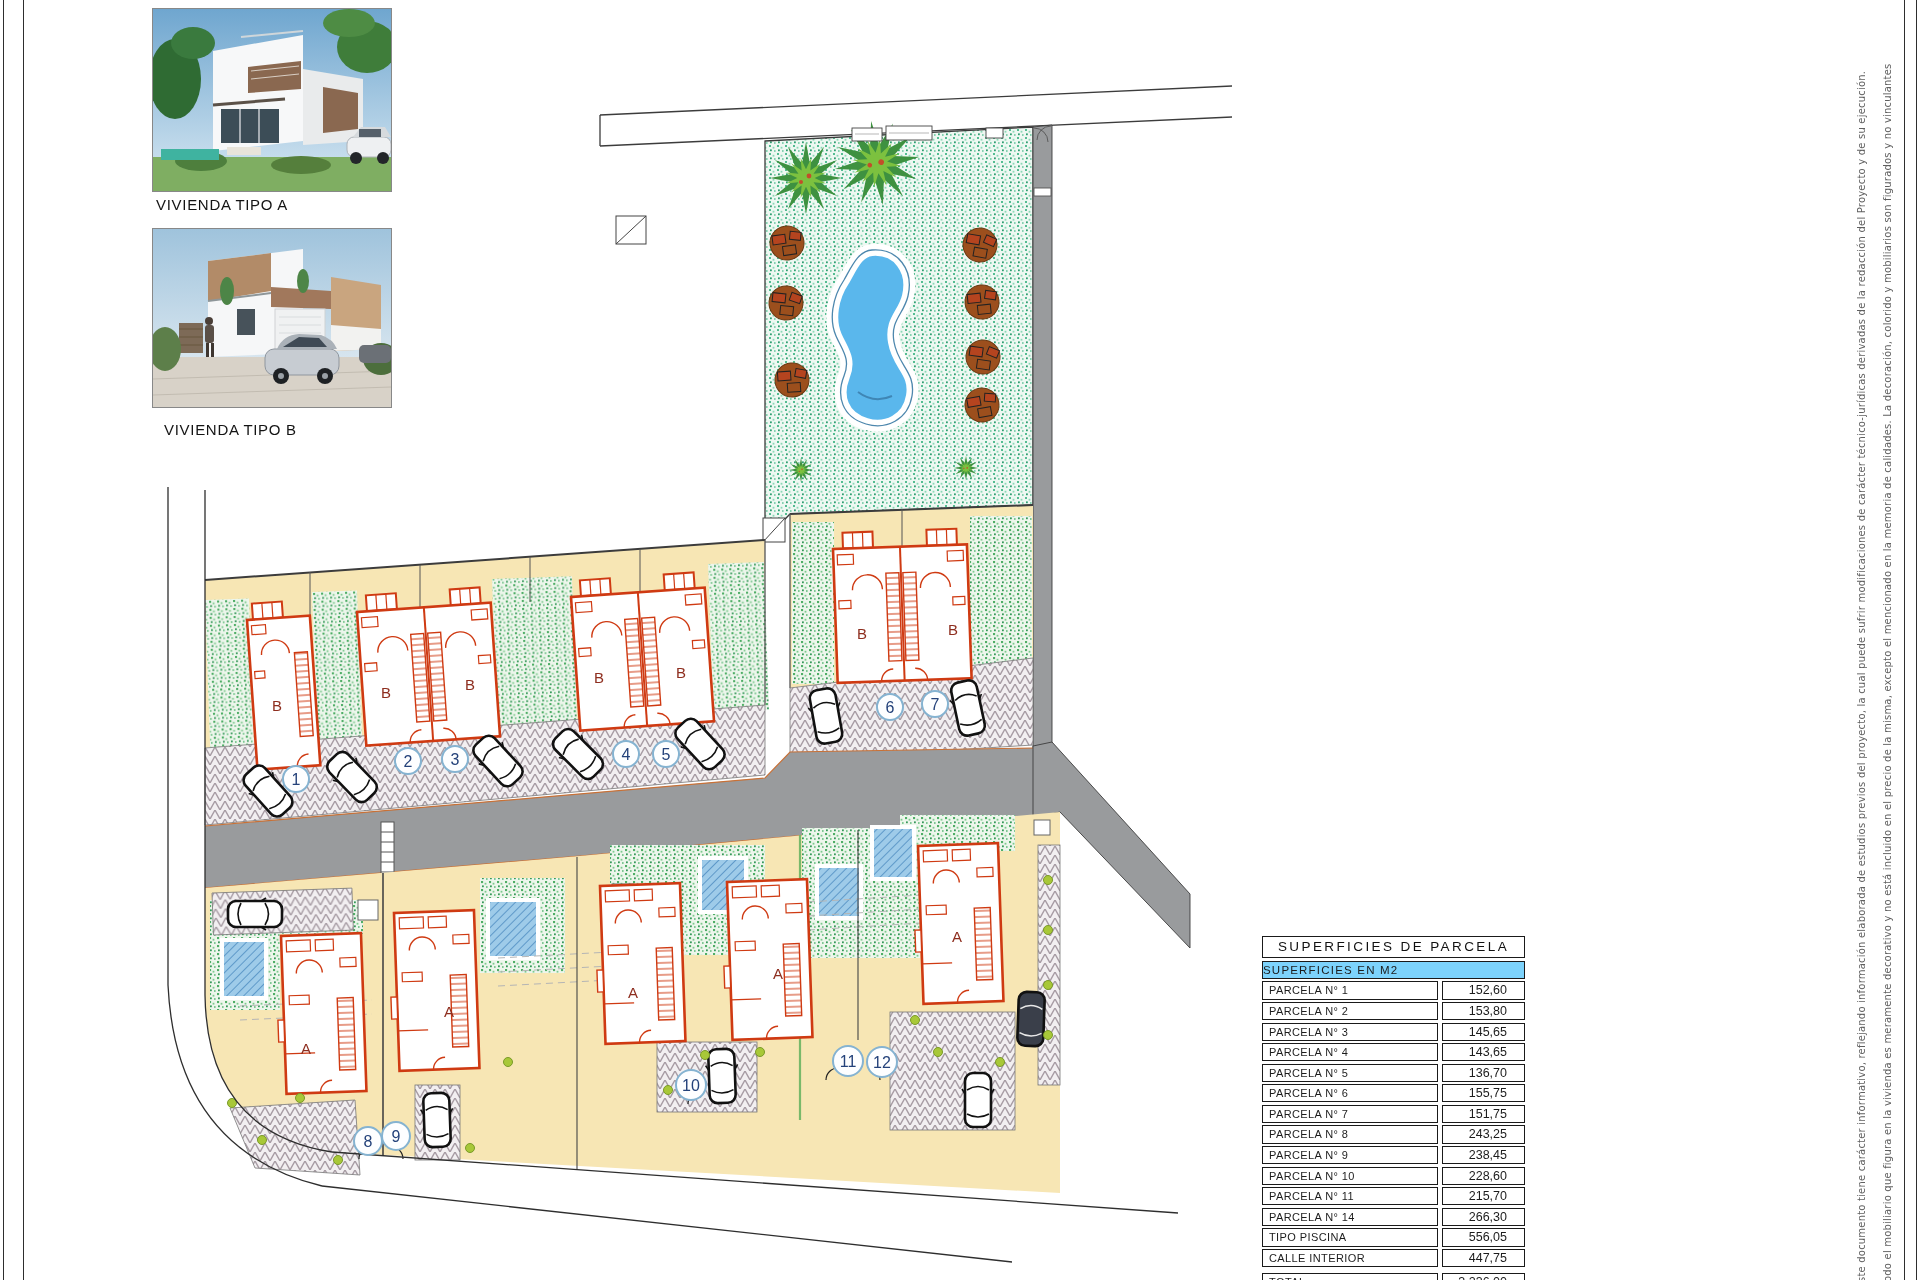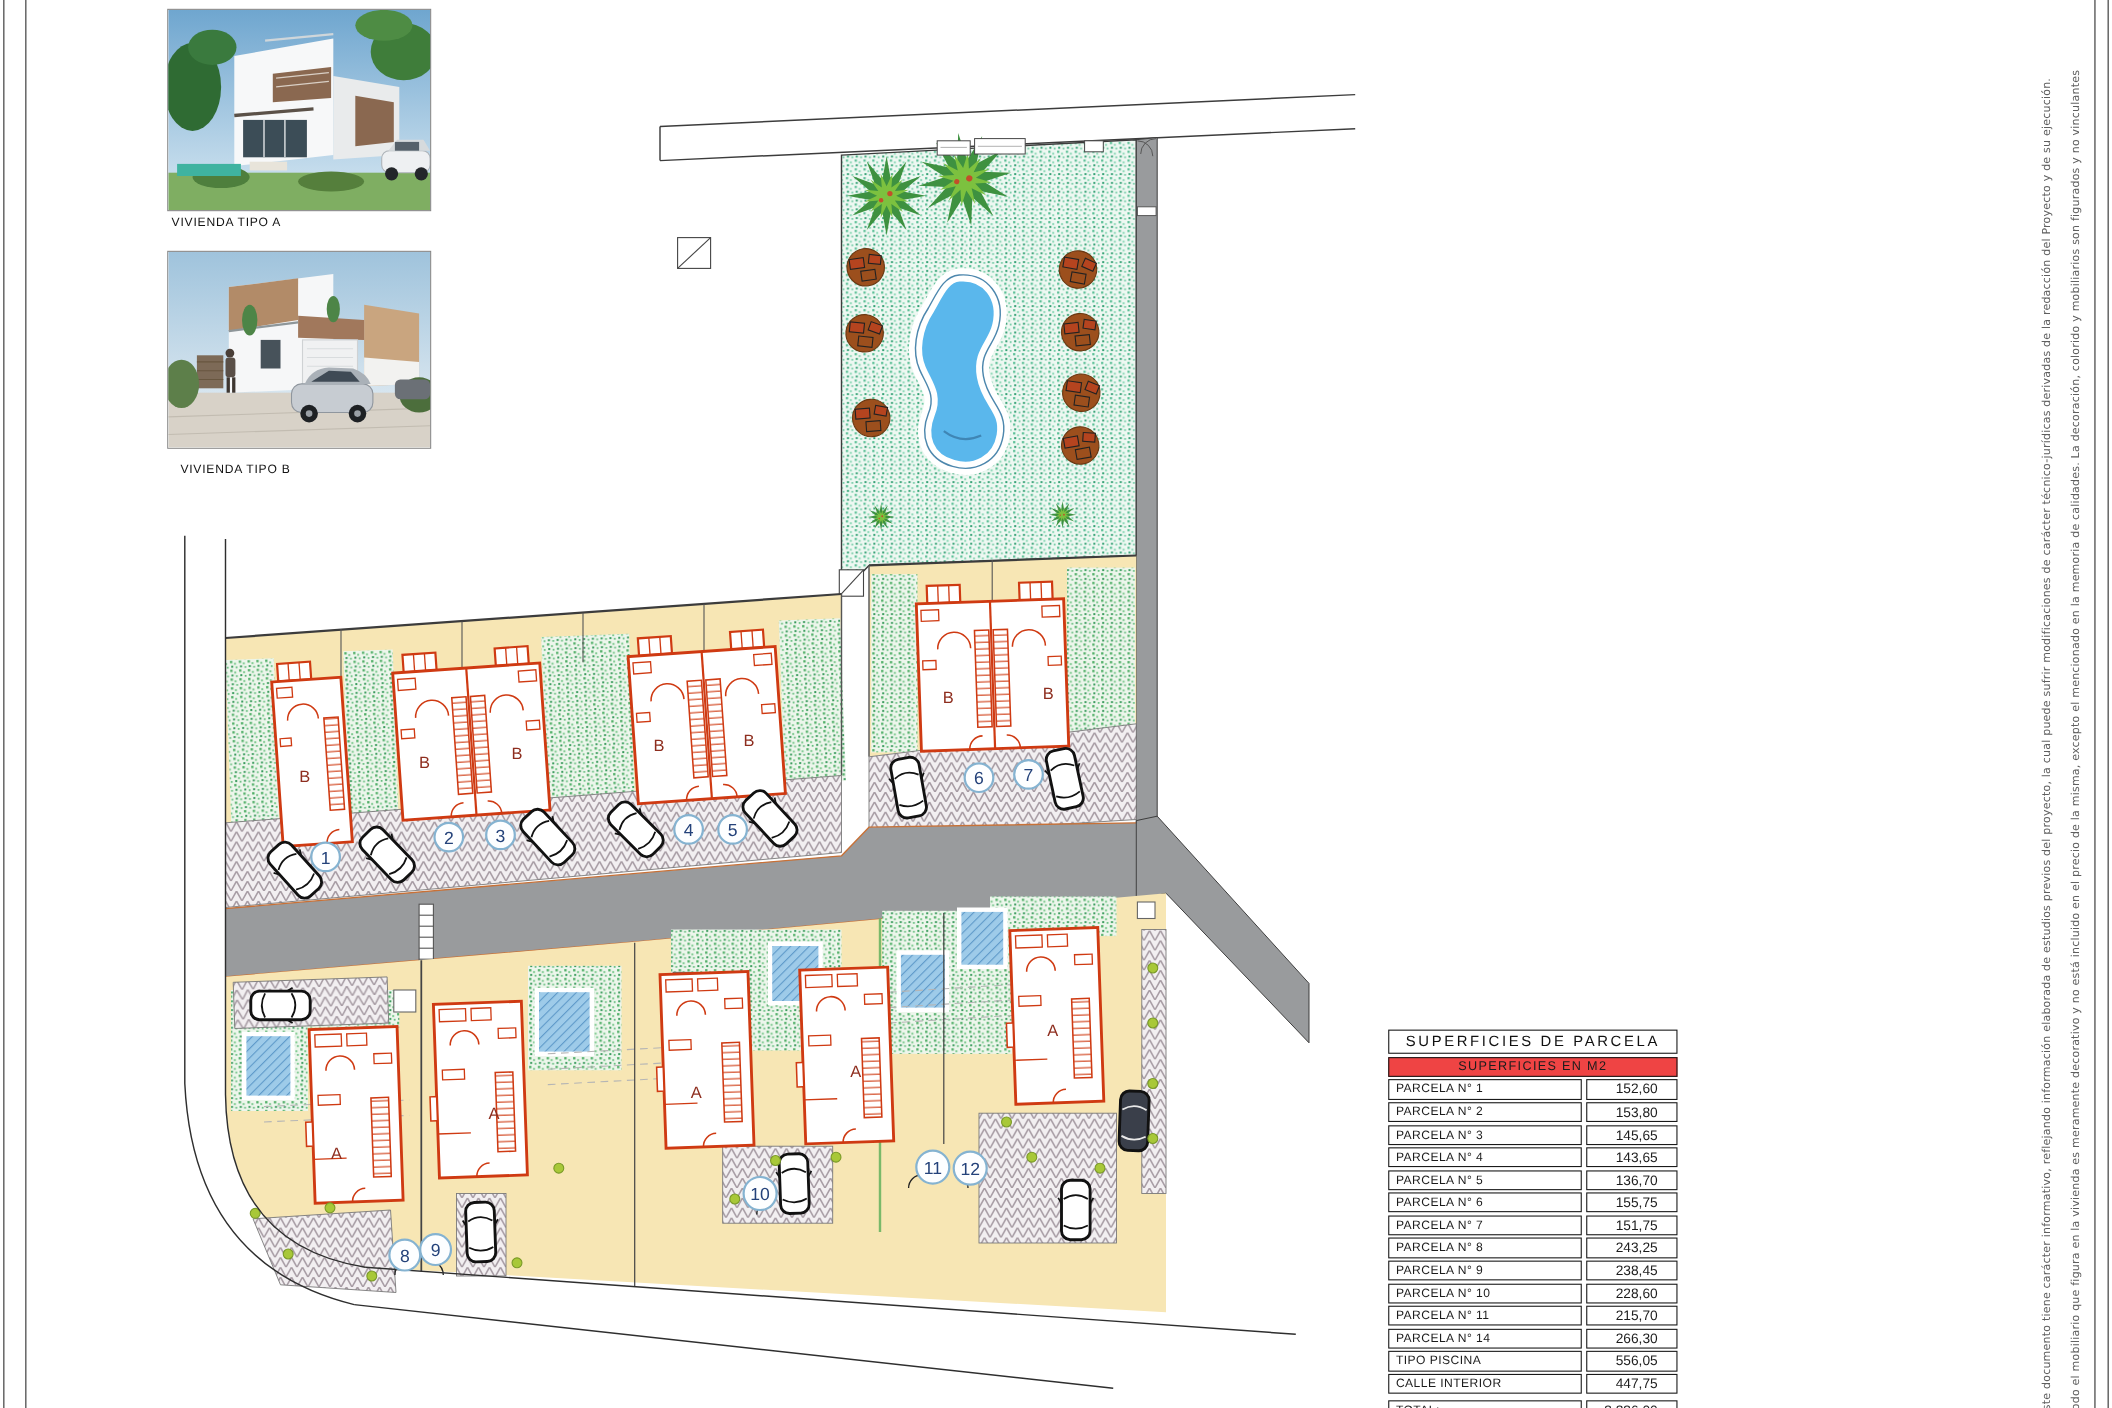--- a/index.html
+++ b/index.html
@@ -1,26 +1,26 @@
 <!DOCTYPE html>
 <html><head>
 <meta charset="utf-8">
 <style>
   html,body{margin:0;padding:0}
   body{width:1920px;height:1280px;position:relative;background:#fff;overflow:hidden;
        font-family:"Liberation Sans",sans-serif;color:#1c1c1c}
   .vline{position:absolute;top:0;width:1px;height:1280px;background:#2e2e2e}
   .photo{position:absolute;border:1px solid #888}
-  .caption{position:absolute;font-size:11px;letter-spacing:.7px;color:#141414}
+  .caption{position:absolute;font-size:15px;letter-spacing:.7px;color:#141414}
   
   .ptable{position:absolute;left:1262px;top:936px;width:263px}
   .ttitle{border:1.3px solid #1a1a1a;height:20px;line-height:20px;text-align:center;
           font-size:13.5px;letter-spacing:2.4px;color:#111;background:#fff}
-  .tsub{border:1.3px solid #1a1a1a;height:16px;line-height:16px;text-align:center;
-        font-size:11.5px;letter-spacing:1.2px;margin-top:3px;background:#ef4444}
+  .tsub{border:1.3px solid #1a1a1a;height:16px;line-height:16px;
+        font-size:11.5px;letter-spacing:1.2px;margin-top:3px;background:#7dd3fc}
   .trow{display:flex;gap:4px;margin-top:2.4px}
   .trow.total{margin-top:6px}
   .tlabel{flex:1;border:1.2px solid #1a1a1a;height:16.2px;line-height:16.2px;
           padding-left:6px;font-size:11px;letter-spacing:.4px;background:#fff;white-space:nowrap}
   .tvalue{width:64px;border:1.2px solid #1a1a1a;height:16.2px;line-height:16.2px;
           text-align:right;padding-right:17px;font-size:12.5px;background:#fff}
   
   .vtext{position:absolute;top:1282px;width:1300px;white-space:nowrap;
          transform:rotate(-90deg);transform-origin:top left;
          font-family:"DejaVu Sans",sans-serif;font-size:10px;color:#5f5f5f;letter-spacing:.2px}

